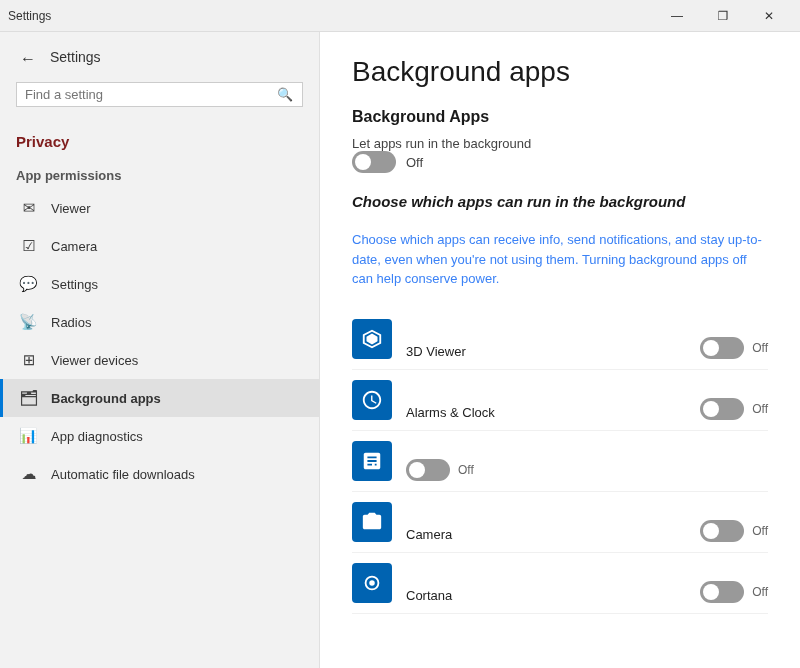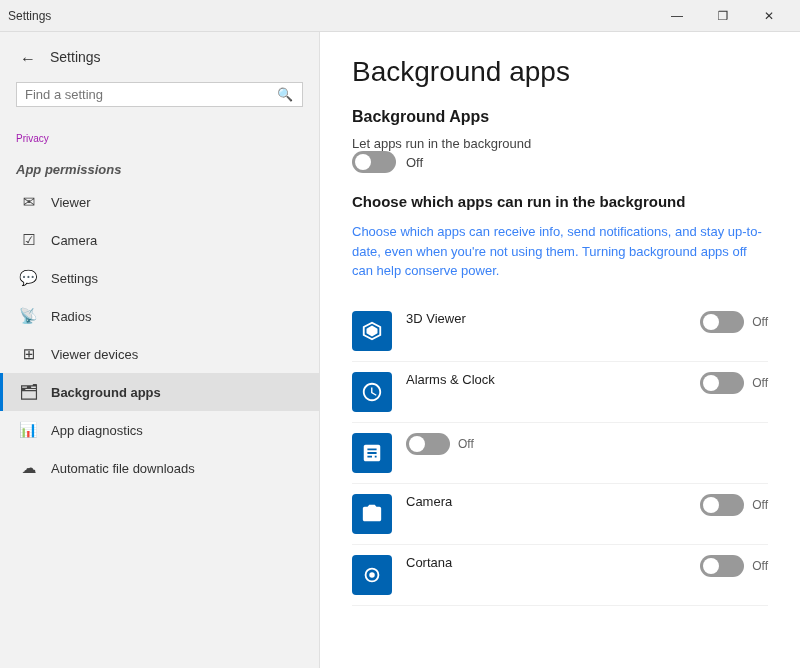--- a/index.html
+++ b/index.html
@@ -100,21 +100,20 @@
     }
     .sidebar-search .search-icon-wrap {
       color: #666;
       font-size: 13px;
     }
     .sidebar-section-title {
       font-size: 13px;
       font-weight: 600;
       color: #555;
       padding: 12px 16px 6px;
-      font-style: italic;
     }
     .sidebar-item {
       display: flex;
       align-items: center;
       gap: 12px;
       padding: 10px 16px;
       cursor: pointer;
       font-size: 13px;
       color: #333;
       border-left: 3px solid transparent;
@@ -126,23 +125,23 @@
     }
     .sidebar-item .item-icon {
       font-size: 15px;
       width: 20px;
       text-align: center;
       color: #444;
     }
 
     
     .privacy-label {
-      font-size: 10px;
-      font-weight: 400;
-      color: #a21caf;
+      font-size: 15px;
+      font-weight: 700;
+      color: #7f1d1d;
       padding: 14px 16px 6px;
     }
 
     
     .content {
       flex: 1;
       padding: 24px 32px;
       overflow-y: auto;
       background: #fff;
     }
@@ -197,21 +196,21 @@
       color: #3b82f6;
       line-height: 1.5;
       margin-bottom: 20px;
       max-width: 440px;
     }
 
     
     .app-list { display: flex; flex-direction: column; }
     .app-row {
       display: flex;
-      align-items: flex-start;
+      align-items: flex-end;
       padding: 10px 0;
       border-bottom: 1px solid #f0f0f0;
     }
     .app-icon-box {
       width: 40px;
       height: 40px;
       background: #0050a0;
       border-radius: 4px;
       display: flex;
       align-items: center;
@@ -310,21 +309,21 @@
 
     <p class="setting-description">Let apps run in the background</p>
 
     <div class="toggle-row">
       <div class="toggle">
         <div class="toggle-thumb"></div>
       </div>
       <span class="toggle-label">Off</span>
     </div>
 
-    <div class="section-heading" style="margin-bottom:12px;font-size:15px;font-weight:600;">Choose which apps can run in the background</div>
+    <div class="section-heading" style="margin-bottom:20px;font-size:15px;font-weight:600;font-style:italic;">Choose which apps can run in the background</div>
 
     <p class="section-subtext">Choose which apps can receive info, send notifications, and stay up-to-date, even when you're not using them. Turning background apps off can help conserve power.</p>
 
     <div class="app-list">
 
       <div class="app-row">
         <div class="app-icon-box" style="background:#0063b1;">
           <svg width="22" height="22" viewBox="0 0 24 24" fill="white">
               <path d="M12 2L2 7v10l10 5 10-5V7L12 2zm0 2.18L20 8.09v7.82L12 19.82 4 15.91V8.09L12 4.18zM12 6L6 9.5V14.5L12 18l6-3.5V9.5L12 6z"></path>
             </svg>

